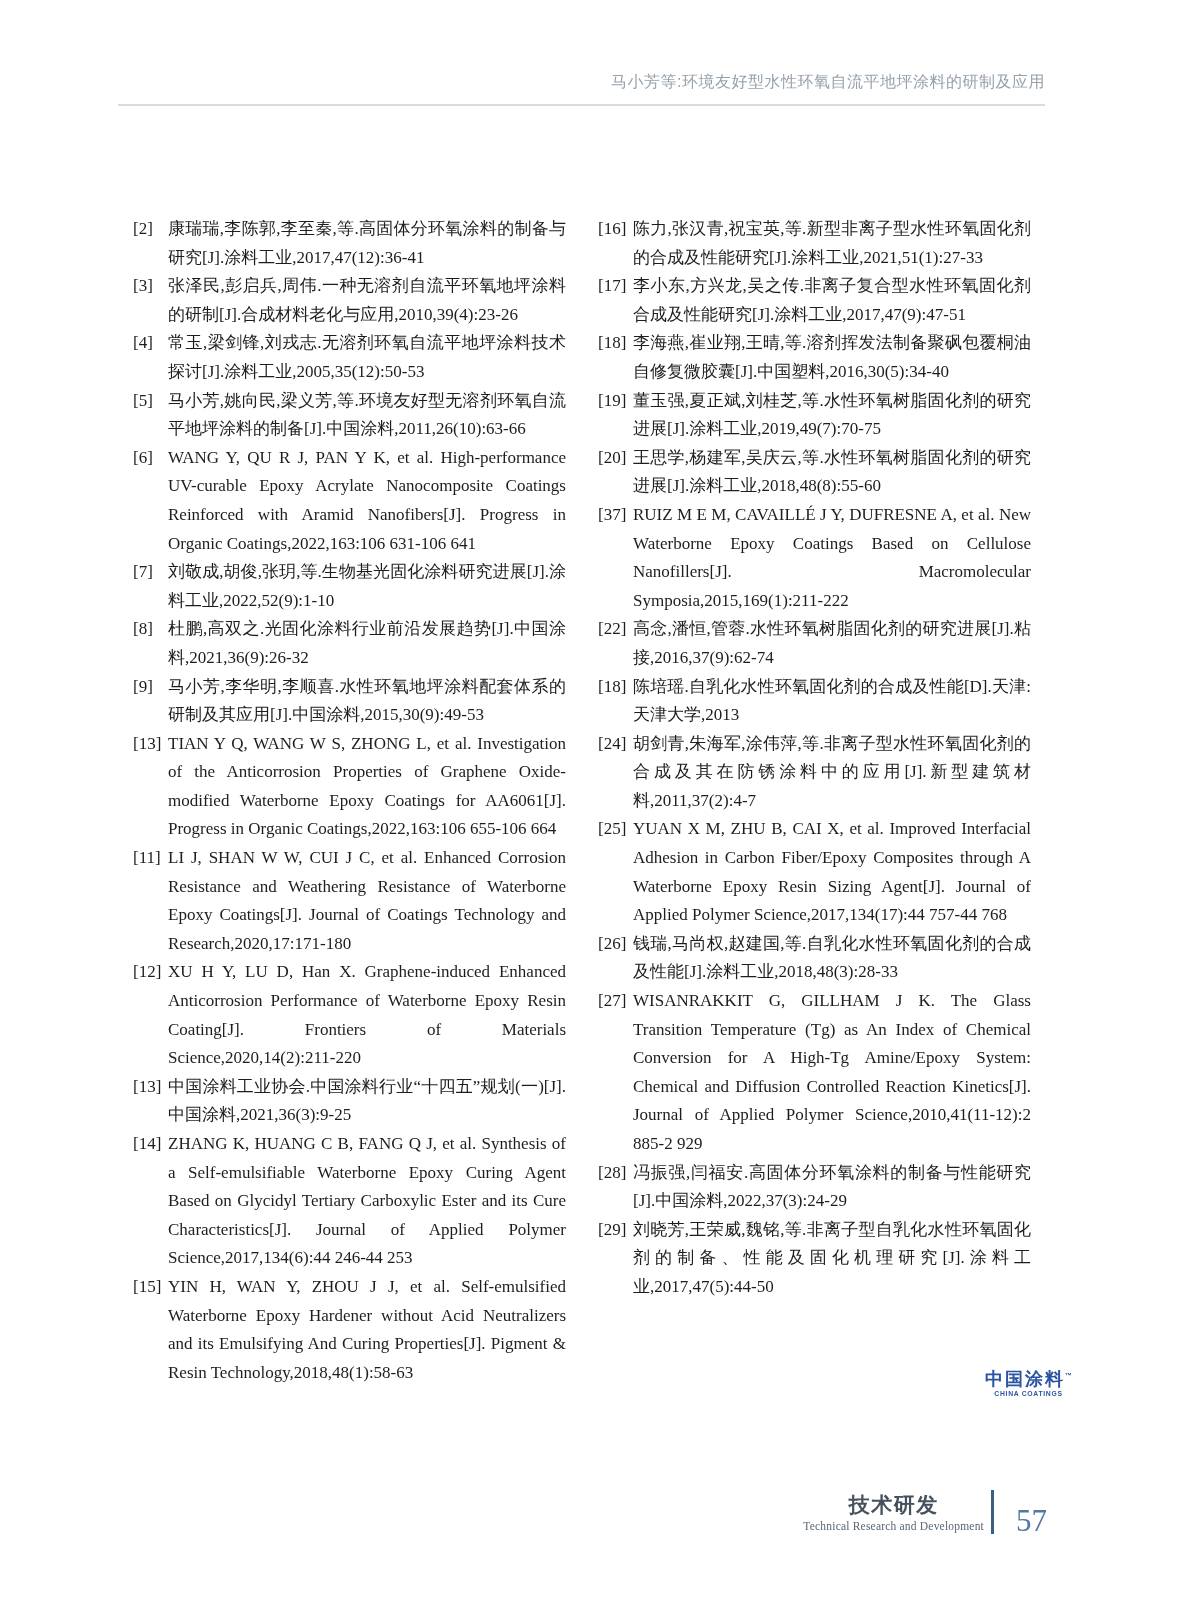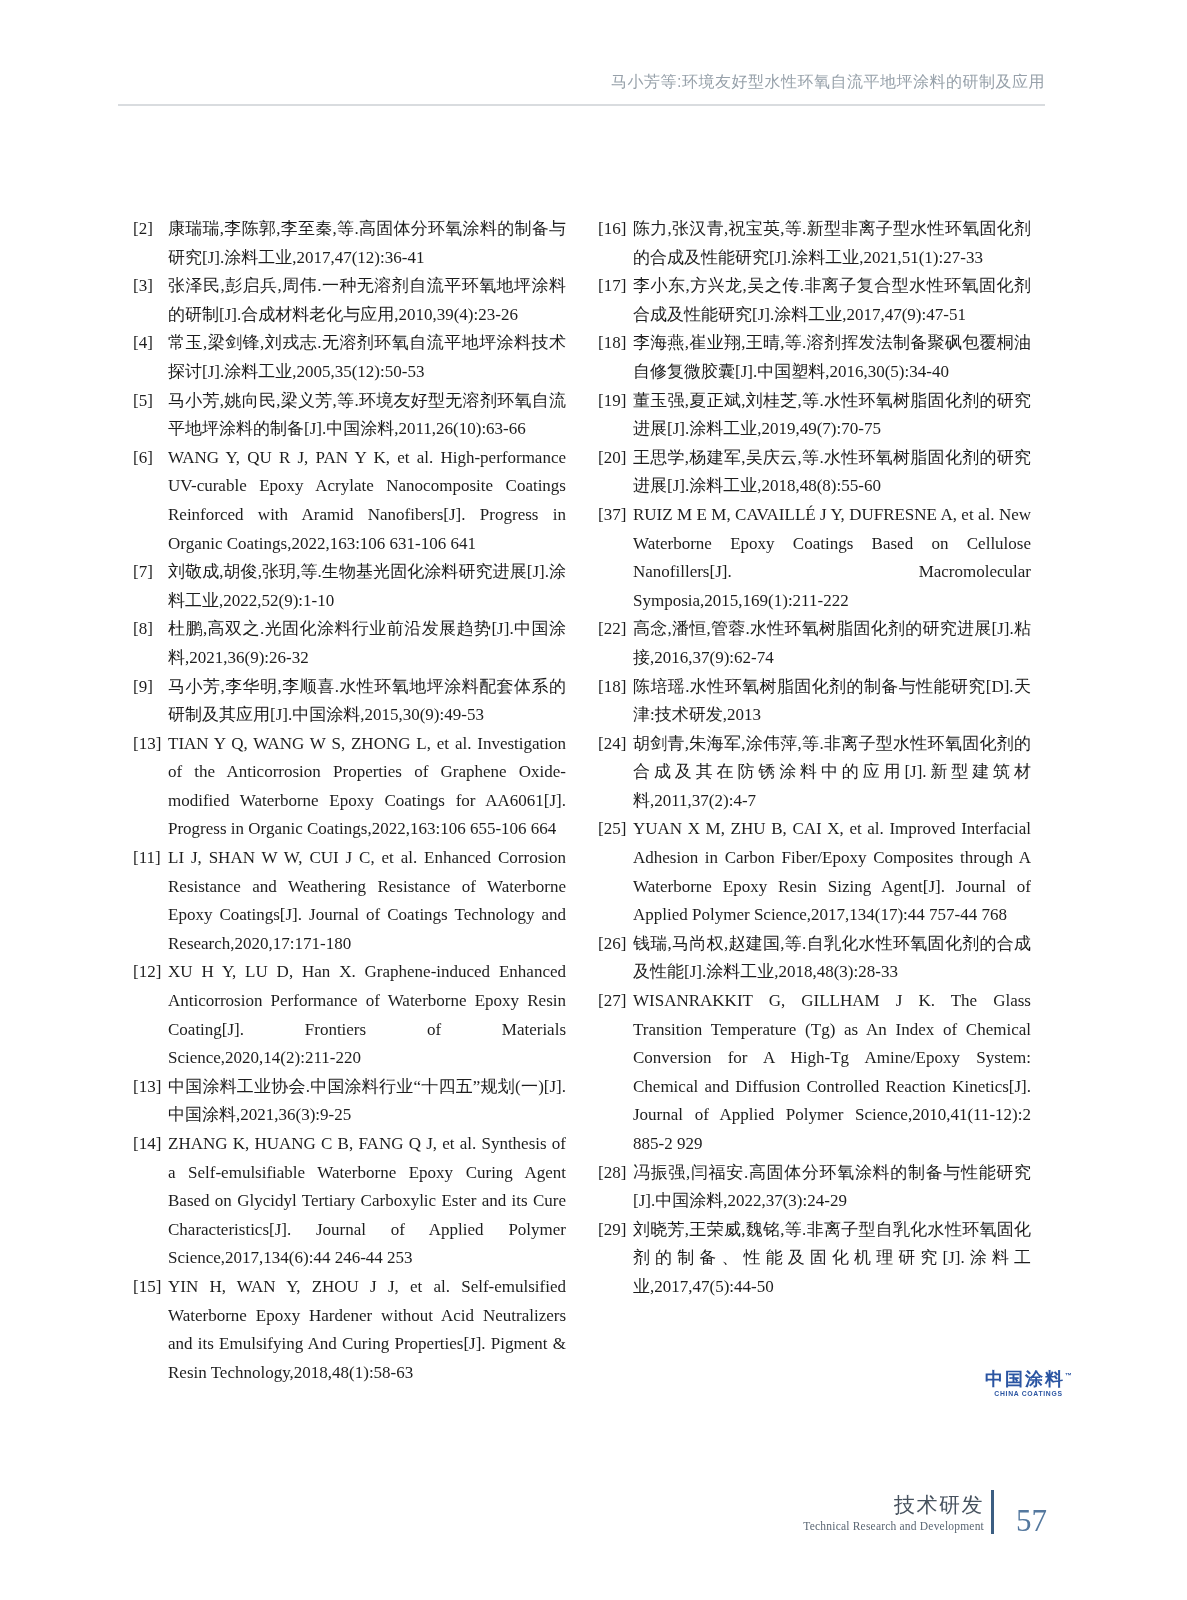--- a/index.html
+++ b/index.html
@@ -78,24 +78,25 @@
   .page-footer{
     position:absolute;
     right:140px;top:1490px;
     display:flex;
     align-items:center;
   }
   .footer-labels{text-align:right;}
   .footer-cn{
     font-family:"Liberation Sans","DejaVu Sans",sans-serif;
     font-size:21px;
-    font-weight:400;
+    font-weight:700;
     letter-spacing:1.5px;
     color:var(--footer-dark);
     line-height:24px;
+    text-align:center;
   }
   .footer-en{
     font-size:11.5px;
     color:#5a6673;
     margin-top:3px;
     letter-spacing:0.2px;
   }
   .footer-bar{
     width:3px;height:44px;
     background:var(--bar-blue);
@@ -138,21 +139,21 @@
     </div>
 
   <div id="refs-right" class="ref-col col-right">
       <div class="ref"><span class="ref-num">[16]</span><span>陈力,张汉青,祝宝英,等.新型非离子型水性环氧固化剂的合成及性能研究[J].涂料工业,2021,51(1):27-33</span></div>
       <div class="ref"><span class="ref-num">[17]</span><span>李小东,方兴龙,吴之传.非离子复合型水性环氧固化剂合成及性能研究[J].涂料工业,2017,47(9):47-51</span></div>
       <div class="ref"><span class="ref-num">[18]</span><span>李海燕,崔业翔,王晴,等.溶剂挥发法制备聚砜包覆桐油自修复微胶囊[J].中国塑料,2016,30(5):34-40</span></div>
       <div class="ref"><span class="ref-num">[19]</span><span>董玉强,夏正斌,刘桂芝,等.水性环氧树脂固化剂的研究进展[J].涂料工业,2019,49(7):70-75</span></div>
       <div class="ref"><span class="ref-num">[20]</span><span>王思学,杨建军,吴庆云,等.水性环氧树脂固化剂的研究进展[J].涂料工业,2018,48(8):55-60</span></div>
       <div class="ref"><span class="ref-num">[37]</span><span>RUIZ M E M, CAVAILLÉ J Y, DUFRESNE A, et al. New Waterborne Epoxy Coatings Based on Cellulose Nanofillers[J]. Macromolecular Symposia,2015,169(1):211-222</span></div>
       <div class="ref"><span class="ref-num">[22]</span><span>高念,潘恒,管蓉.水性环氧树脂固化剂的研究进展[J].粘接,2016,37(9):62-74</span></div>
-      <div class="ref"><span class="ref-num">[18]</span><span>陈培瑶.水性环氧树脂固化剂的制备与性能研究[D].天津:技术研发,2013</span></div>
+      <div class="ref"><span class="ref-num">[18]</span><span>陈培瑶.自乳化水性环氧固化剂的合成及性能[D].天津:天津大学,2013</span></div>
       <div class="ref"><span class="ref-num">[24]</span><span>胡剑青,朱海军,涂伟萍,等.非离子型水性环氧固化剂的合成及其在防锈涂料中的应用[J].新型建筑材料,2011,37(2):4-7</span></div>
       <div class="ref"><span class="ref-num">[25]</span><span>YUAN X M, ZHU B, CAI X, et al. Improved Interfacial Adhesion in Carbon Fiber/Epoxy Composites through A Waterborne Epoxy Resin Sizing Agent[J]. Journal of Applied Polymer Science,2017,134(17):44 757-44 768</span></div>
       <div class="ref"><span class="ref-num">[26]</span><span>钱瑞,马尚权,赵建国,等.自乳化水性环氧固化剂的合成及性能[J].涂料工业,2018,48(3):28-33</span></div>
       <div class="ref"><span class="ref-num">[27]</span><span>WISANRAKKIT G, GILLHAM J K. The Glass Transition Temperature (Tg) as An Index of Chemical Conversion for A High-Tg Amine/Epoxy System: Chemical and Diffusion Controlled Reaction Kinetics[J]. Journal of Applied Polymer Science,2010,41(11-12):2 885-2 929</span></div>
       <div class="ref"><span class="ref-num">[28]</span><span>冯振强,闫福安.高固体分环氧涂料的制备与性能研究[J].中国涂料,2022,37(3):24-29</span></div>
       <div class="ref"><span class="ref-num">[29]</span><span>刘晓芳,王荣威,魏铭,等.非离子型自乳化水性环氧固化剂的制备、性能及固化机理研究[J].涂料工业,2017,47(5):44-50</span></div>
     </div>
 
   <div class="logo">
     <div class="logo-cn"><span>中国涂料</span><sup>™</sup></div>

